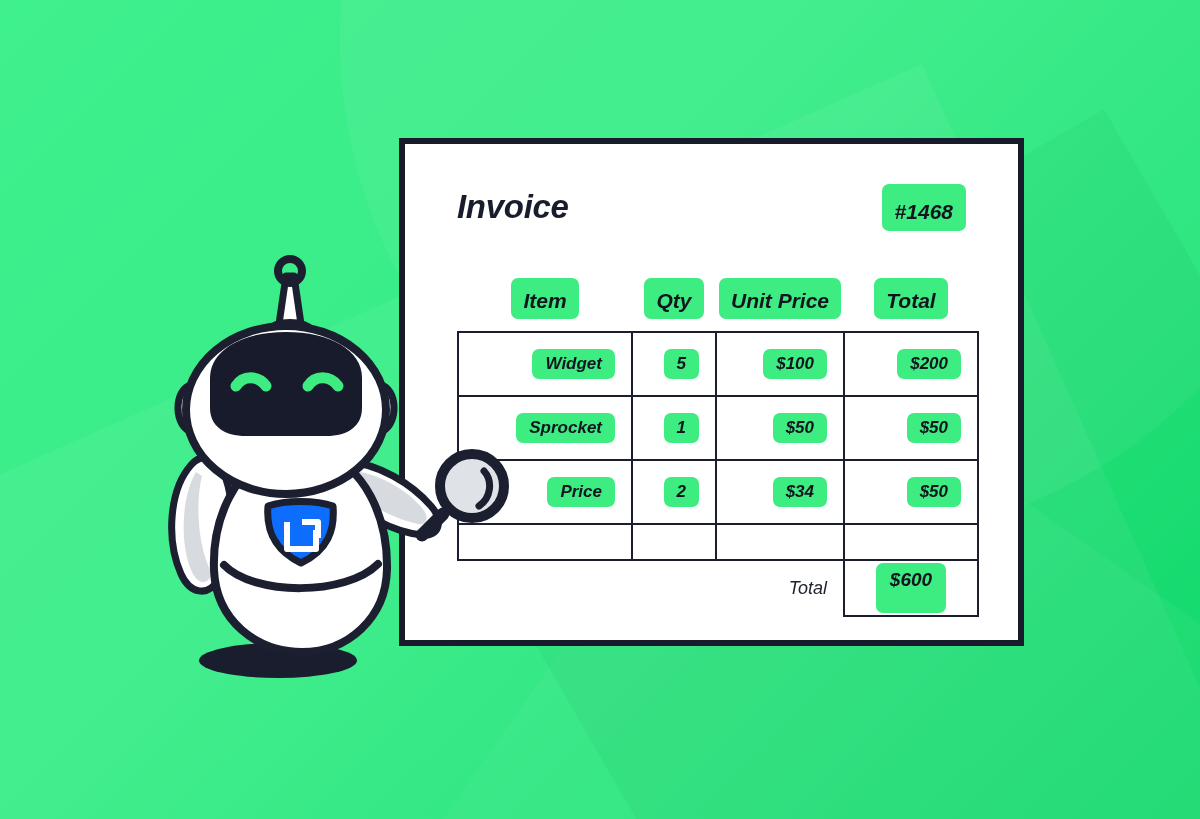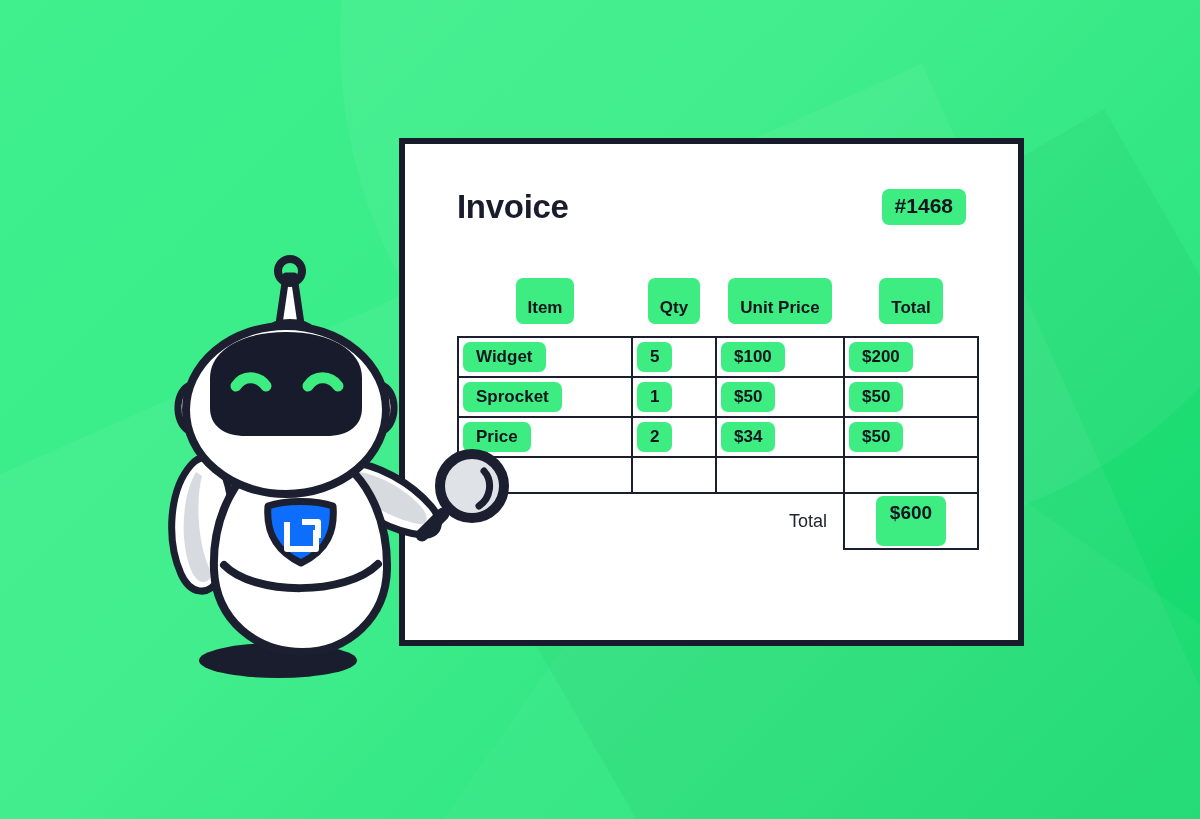--- a/index.html
+++ b/index.html
@@ -64,20 +64,21 @@
     height: 508px;
     background: #ffffff;
     border: 6px solid #171b2b;
     z-index: 5;
   }
   .card-inner {
     position: relative;
     width: 100%;
     height: 100%;
     padding: 40px 52px 0 52px;
+    font-style: italic;
   }
 
   
   .inv-head {
     display: flex;
     align-items: center;
     justify-content: space-between;
     height: 46px;
   }
   #invoice-title {
@@ -91,21 +92,21 @@
     display: inline-block;
     background: #3ded81;
     color: #12151f;
     font-weight: bold;
     border-radius: 7px;
     line-height: 1;
     white-space: nowrap;
   }
   #invoice-number {
     font-size: 21px;
-    padding: 6px 13px 9px;
+    padding: 17px 13px 9px;
   }
 
   
   #invoice-table {
     position: absolute;
     left: 52px;
     top: 134px;
     width: 520px;
     border-collapse: collapse;
     table-layout: fixed;
@@ -115,30 +116,30 @@
   #invoice-table col.c-price { width: 128px; }
   #invoice-table col.c-total { width: 134px; }
 
   #invoice-table thead th {
     border: none;
     padding: 0 0 12px 0;
     text-align: center;
     vertical-align: bottom;
   }
   .col-head {
-    font-size: 17px;
-    padding: 21px 12px 8px;
+    font-size: 21px;
+    padding: 12px 12px 8px;
   }
 
   #invoice-table tbody td {
     border: 2px solid #1a1e2e;
     height: 36px;
-    text-align: left;
+    text-align: right;
     vertical-align: middle;
-    padding: 4px;
+    padding: 16px;
   }
   .cell-badge {
     font-size: 17px;
     padding: 6px 13px 7px;
   }
   tbody tr.spacer-row td { height: 50px; }
 
   
   #invoice-table tfoot td {
     border: none;

